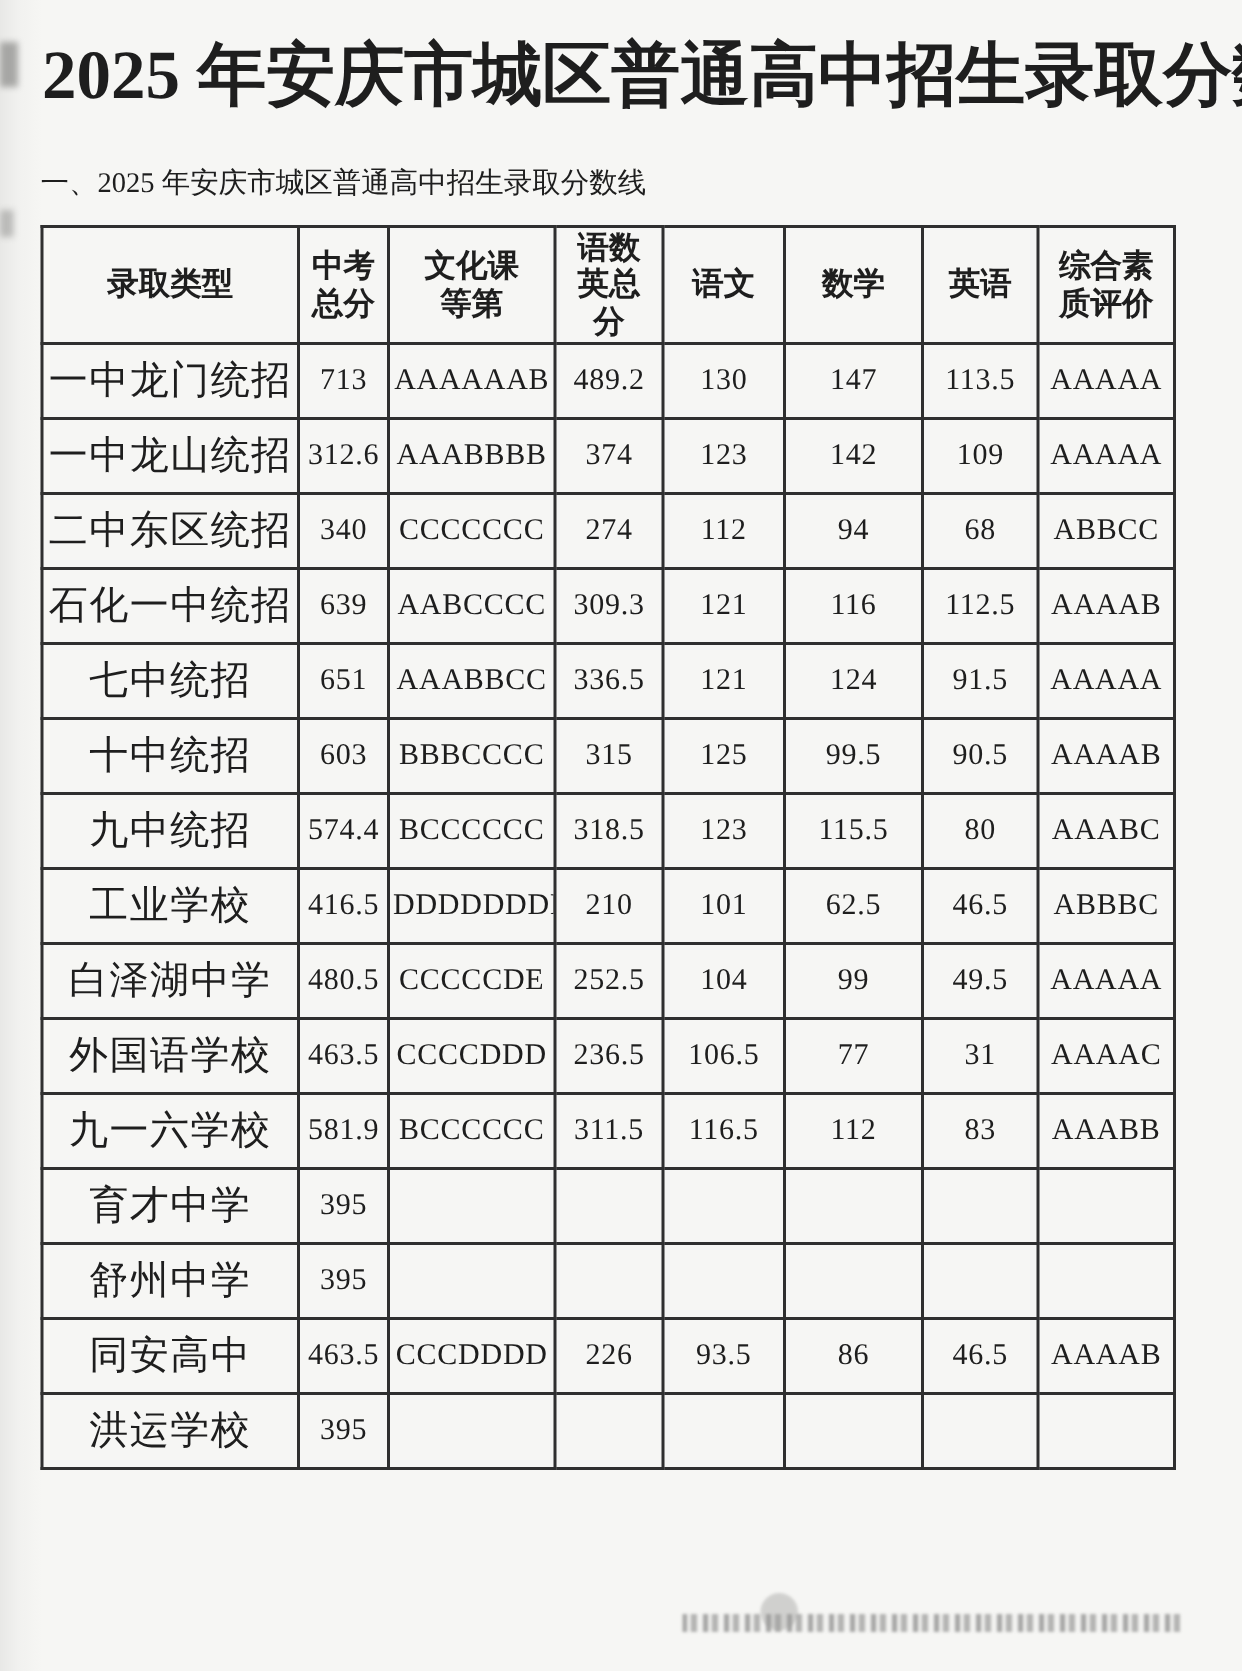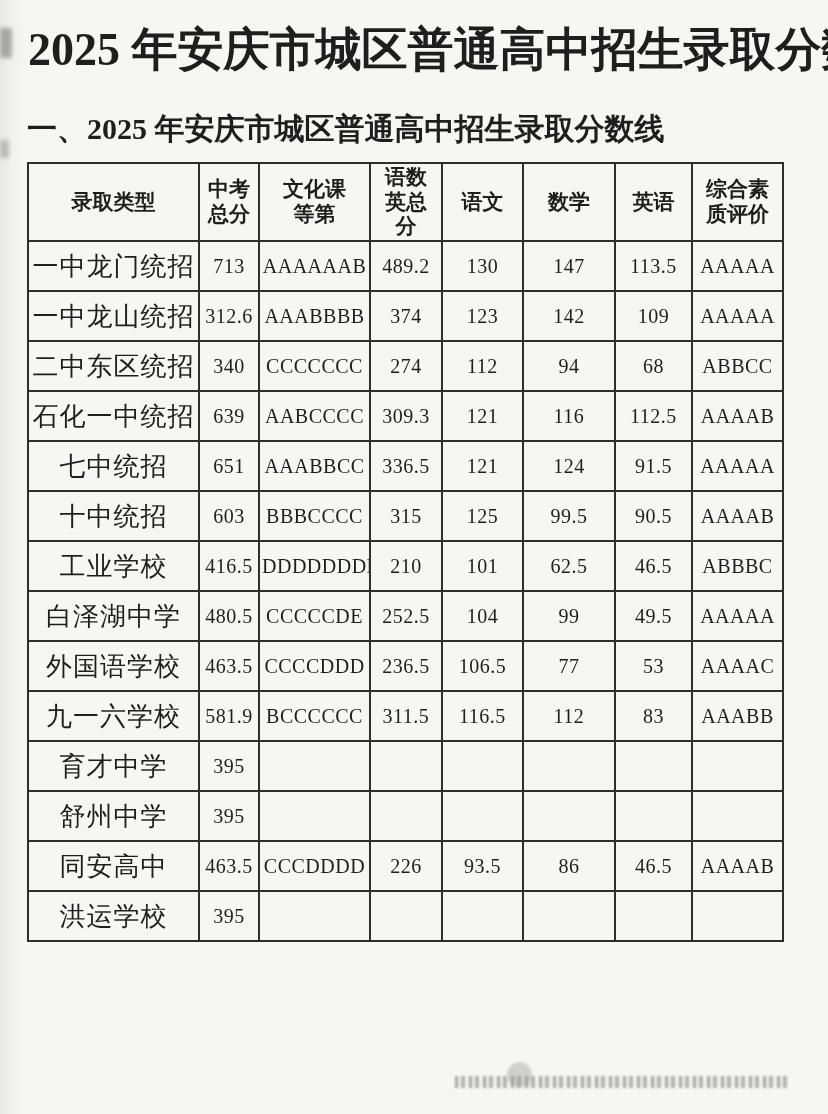--- a/index.html
+++ b/index.html
@@ -14,21 +14,21 @@
     font-family:"Liberation Serif","DejaVu Serif",serif;
     color:var(--ink);
   }
   .title{
     margin:0;padding:24px 0 0 28px;
     font-size:46px;font-weight:600;line-height:1.12;
     letter-spacing:0px;white-space:nowrap;
   }
   .subtitle{
     margin:0;padding:36px 0 0 27px;
-    font-size:30px;font-weight:700;line-height:1.12;white-space:nowrap;
+    font-size:19px;font-weight:400;line-height:1.12;white-space:nowrap;
   }
   table.scores{
     border-collapse:collapse;table-layout:fixed;
     margin:17px 0 0 27px;width:755px;
   }
   table.scores th,table.scores td{
     border:2px solid var(--border);
     text-align:center;vertical-align:middle;
     overflow:hidden;padding:0 2px;
   }
@@ -152,20 +152,30 @@
         <td class="cell-school">十中统招</td>
         <td>603</td>
         <td>BBBCCCC</td>
         <td>315</td>
         <td>125</td>
         <td>99.5</td>
         <td>90.5</td>
         <td>AAAAB</td>
       </tr>
       <tr>
+        <td class="cell-school">九中统招</td>
+        <td>574.4</td>
+        <td>BCCCCCC</td>
+        <td>318.5</td>
+        <td>123</td>
+        <td>115.5</td>
+        <td>80</td>
+        <td>AAABC</td>
+      </tr>
+      <tr>
         <td class="cell-school">工业学校</td>
         <td>416.5</td>
         <td>DDDDDDDD</td>
         <td>210</td>
         <td>101</td>
         <td>62.5</td>
         <td>46.5</td>
         <td>ABBBC</td>
       </tr>
       <tr>
@@ -178,21 +188,21 @@
         <td>49.5</td>
         <td>AAAAA</td>
       </tr>
       <tr>
         <td class="cell-school">外国语学校</td>
         <td>463.5</td>
         <td>CCCCDDD</td>
         <td>236.5</td>
         <td>106.5</td>
         <td>77</td>
-        <td>53</td>
+        <td>31</td>
         <td>AAAAC</td>
       </tr>
       <tr>
         <td class="cell-school">九一六学校</td>
         <td>581.9</td>
         <td>BCCCCCC</td>
         <td>311.5</td>
         <td>116.5</td>
         <td>112</td>
         <td>83</td>

